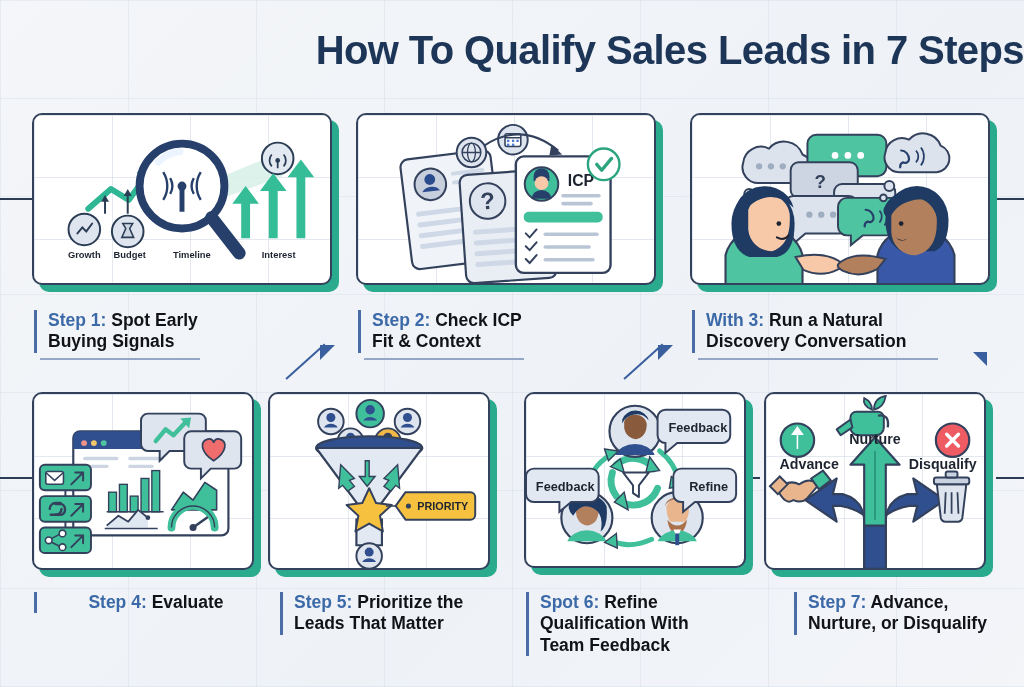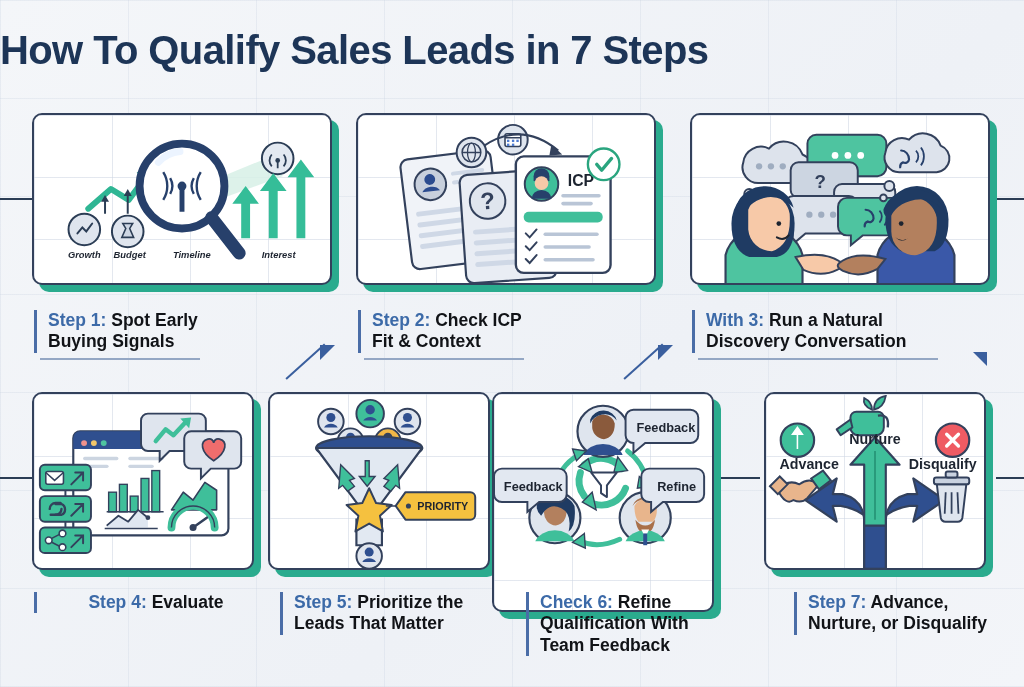--- a/index.html
+++ b/index.html
@@ -12,21 +12,21 @@
   #root {
     position: relative; width: 1024px; height: 687px;
     background:
       linear-gradient(to right, rgba(200,210,225,.30) 1px, transparent 1px) 0 0/128px 100%,
       linear-gradient(to bottom, rgba(200,210,225,.30) 1px, transparent 1px) 0 0/100% 98px,
       linear-gradient(135deg,#f4f6f9 0%,#eef1f6 60%,#f3f5f9 100%);
   }
   
   #title {
     position: absolute; top: 28px; left: 0; width: 1024px;
-    text-align: left;
+    text-align: right;
     font-size: 40px; font-weight: 700; letter-spacing: -.6px;
     color: #1d3557;
     white-space: nowrap;
   }
   
   .rail { position: absolute; background: #2b3d55; height: 2px; }
 
   
   .card { position: absolute; }
   .shadow {
@@ -73,21 +73,21 @@
 <div id="root">
 
   <div id="title">How To Qualify Sales Leads in 7 Steps</div>
 
   <div class="rail" style="left:0;top:198px;width:34px;"></div>
   <div class="rail" style="left:996px;top:198px;width:28px;"></div>
   <div class="rail" style="left:0;top:477px;width:34px;"></div>
   <div class="rail" style="left:996px;top:477px;width:28px;"></div>
   <div class="rail" style="left:700px;top:477px;width:60px;"></div>
 
-  <div class="card" style="left:32px;top:113px;width:300px;height:172px;font-style:italic;">
+  <div class="card" style="left:32px;top:113px;width:300px;height:172px;">
     <div class="shadow"></div>
     <div class="frame">
       <svg class="art" viewBox="0 0 300 172">
 
         <path d="M160 75 L245 40 L252 62 L170 92 Z" fill="#d7f0e6" opacity=".85"></path>
 
         <polyline points="55,95 78,75 96,86 114,62" fill="none" stroke="#2fb694" stroke-width="6" stroke-linecap="round" stroke-linejoin="round"></polyline>
         <path d="M104 58 L120 56 L116 72 Z" fill="#2fb694"></path>
 
         <line x1="72" y1="100" x2="72" y2="86" stroke="#2b3d55" stroke-width="2"></line>
@@ -424,21 +424,21 @@
       </svg>
     </div>
   </div>
 
   <div class="caption" style="left:280px;top:592px;width:230px;">
     <div class="txt"><span class="step">Step 5:</span>
       <span>Prioritize the</span></div>
     <div class="txt"><span>Leads That Matter</span></div>
   </div>
 
-  <div class="card" style="left:492px;top:392px;width:222px;height:220px;">
+  <div class="card" style="left:524px;top:392px;width:222px;height:176px;">
     <div class="shadow"></div>
     <div class="frame">
       <svg class="art" viewBox="0 0 222 178">
 
         <g fill="none" stroke="#3fbf9a" stroke-width="7" stroke-linecap="round">
           <path d="M92 72 a26 26 0 0 1 38 4"></path>
           <path d="M134 96 a26 26 0 0 1 -32 16"></path>
           <path d="M92 104 a26 26 0 0 1 -4 -24"></path>
         </g>
         <path d="M126 64 L136 78 L122 80 Z" fill="#3fbf9a" stroke="#33415c" stroke-width="1.4"></path>
@@ -478,21 +478,21 @@
         <path d="M8 76 h58 a8 8 0 0 1 8 8 v18 a8 8 0 0 1 -8 8 h-20 l-12 10 v-10 h-26 a8 8 0 0 1 -8 -8 v-18 a8 8 0 0 1 8 -8 z" fill="#e2e8f1" stroke="#33415c" stroke-width="2"></path>
         <text x="40" y="99" font-family="Liberation Sans, sans-serif" font-size="13" font-weight="700" fill="#1d2430" text-anchor="middle">Feedback</text>
 
         <path d="M158 76 h48 a8 8 0 0 1 8 8 v18 a8 8 0 0 1 -8 8 h-34 l-12 10 v-10 h-2 a8 8 0 0 1 -8 -8 v-18 a8 8 0 0 1 8 -8 z" fill="#e2e8f1" stroke="#33415c" stroke-width="2"></path>
         <text x="186" y="99" font-family="Liberation Sans, sans-serif" font-size="13" font-weight="700" fill="#1d2430" text-anchor="middle">Refine</text>
       </svg>
     </div>
   </div>
 
   <div class="caption" style="left:526px;top:592px;width:230px;">
-    <div class="txt"><span class="step">Check 6:</span>
+    <div class="txt"><span class="step">Spot 6:</span>
       <span>Refine</span></div>
     <div class="txt"><span>Qualification With</span></div>
     <div class="txt"><span>Team Feedback</span></div>
   </div>
 
   <div class="card" style="left:764px;top:392px;width:222px;height:178px;">
     <div class="shadow"></div>
     <div class="frame">
       <svg class="art" viewBox="0 0 222 178">
 

